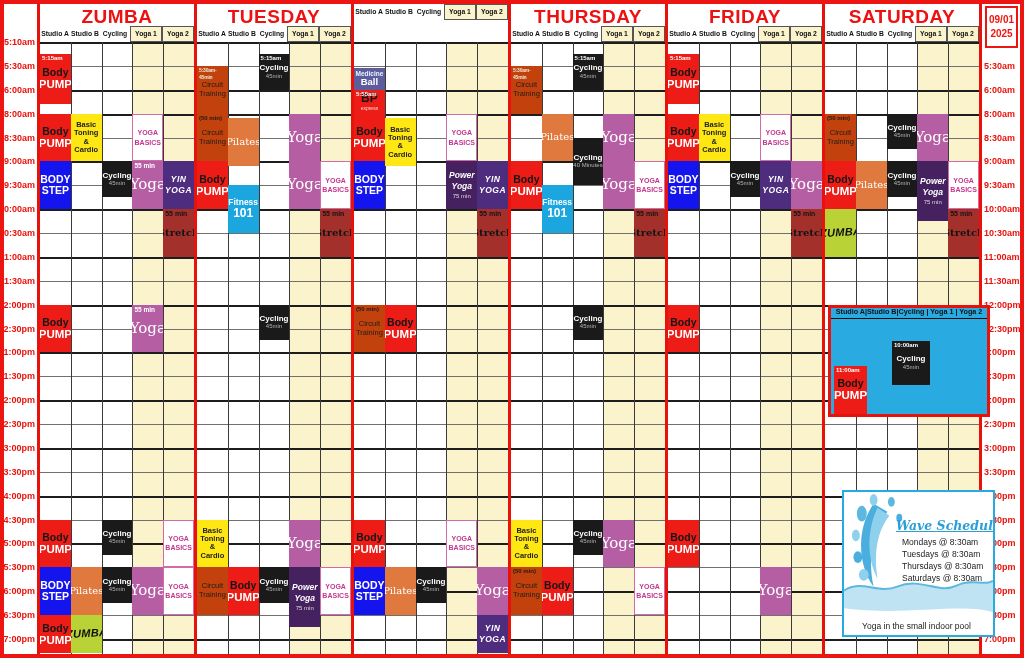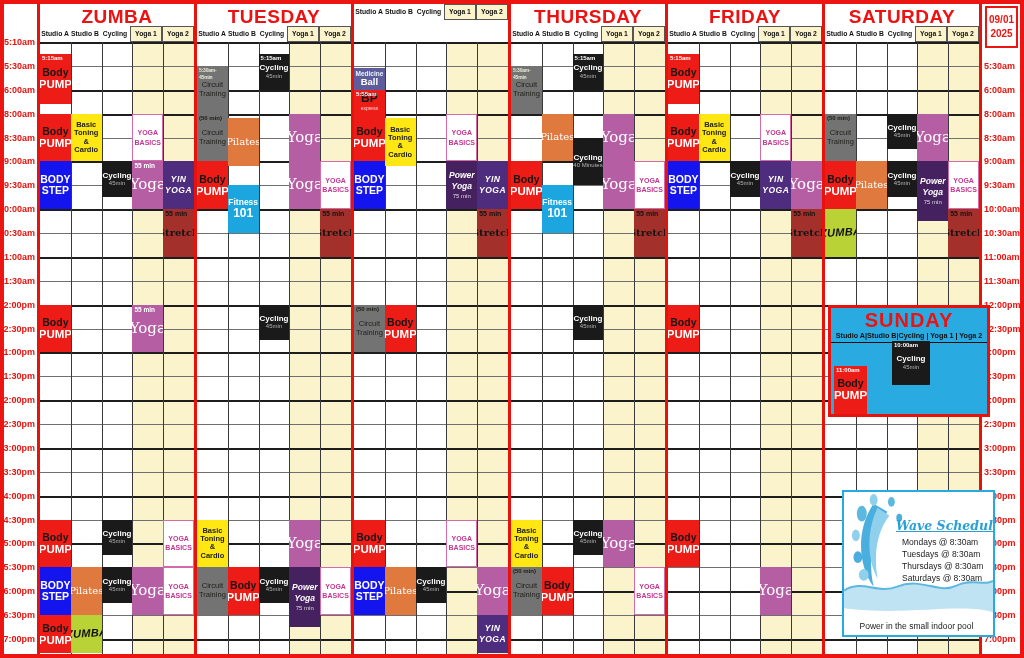--- a/index.html
+++ b/index.html
@@ -52,21 +52,21 @@
   .yoga .l{color:#fff;font-size:15px;font-family:"DejaVu Serif",serif;}
   .yoga .pre{color:#fff;font-size:6.5px;}
   .yinyoga{background:#4e2c7e;}
   .yinyoga .l{color:#fff;font-size:8.5px;font-weight:900;font-style:italic;letter-spacing:.5px;line-height:1.3;}
   .poweryoga{background:#46215f;}
   .poweryoga .l{color:#fff;font-size:8.5px;font-weight:800;font-style:italic;line-height:1.25;}
   .poweryoga .sub{color:#ddd;margin-top:2px;}
   .stretch{background:#a3302a;}
   .stretch .l{color:#141414;font-size:10px;font-weight:bold;font-family:"DejaVu Serif",serif;}
   .stretch .pre{color:#141414;font-size:7px;}
-  .circuit{background:#737373;}
+  .circuit{background:#c2410c;}
   .circuit .l{color:#20201a;font-size:7.5px;line-height:1.18;}
   .circuit .pre{color:#1d1d14;}
   .circuit .pre.lt{color:#e9e9d4;font-size:5px;letter-spacing:-.2px;}
   .pilates{background:#e0793e;}
   .pilates .l{color:#fff;font-size:10px;font-family:"DejaVu Serif",serif;}
   .fitness101{background:#1ca6e0;}
   .fitness101 .l0{color:#fff;font-size:8.5px;font-weight:800;}
   .fitness101 .l1{color:#fff;font-size:12px;font-weight:800;}
   .zumba{background:#b9d337;}
   .zumba .l{color:#111;font-size:11px;font-weight:900;font-style:italic;transform:rotate(-3deg);letter-spacing:.3px;}
@@ -807,21 +807,20 @@
         <div class="tlabel" style="top: 630px;">7:00pm</div>
       </div>
   </div>
 
   <div class="date-badge">
     <div>09/01</div>
     <div>2025</div>
   </div>
 
   <div class="sunday" id="sunday-panel">
-    <div class="s-title">SUNDAY</div>
     <div class="s-cols">Studio A|Studio B|Cycling | Yoga 1 | Yoga 2</div>
   <div class="blk bodypump sblk" style="left: 3px; top: 58px; width: 33px; height: 48px;">
         <div class="pre">11:00am</div>
         <div class="l l0">Body</div>
         <div class="l l1">PUMP</div>
       </div>
       <div class="blk cycling sblk" style="left: 61px; top: 33px; width: 38px; height: 44px;">
         <div class="pre">10:00am</div>
         <div class="l l0">Cycling</div>
         <div class="sub">45min</div>
@@ -842,15 +841,15 @@
       <ellipse cx="20" cy="84" rx="5" ry="6" fill="#8fd0ec"></ellipse>
       <ellipse cx="56" cy="26" rx="3" ry="4" fill="#4aaede"></ellipse>
     </svg>
     <div class="w-title">Wave Schedule</div>
     <div class="w-entries" id="wave-entries">
         <div>Mondays @ 8:30am</div>
         <div>Tuesdays @ 8:30am</div>
         <div>Thursdays @ 8:30am</div>
         <div>Saturdays @ 8:30am</div>
       </div>
-    <div class="w-foot">Power in the small indoor pool</div>
+    <div class="w-foot">Yoga in the small indoor pool</div>
   </div>
 </div>
 
 </body></html>

